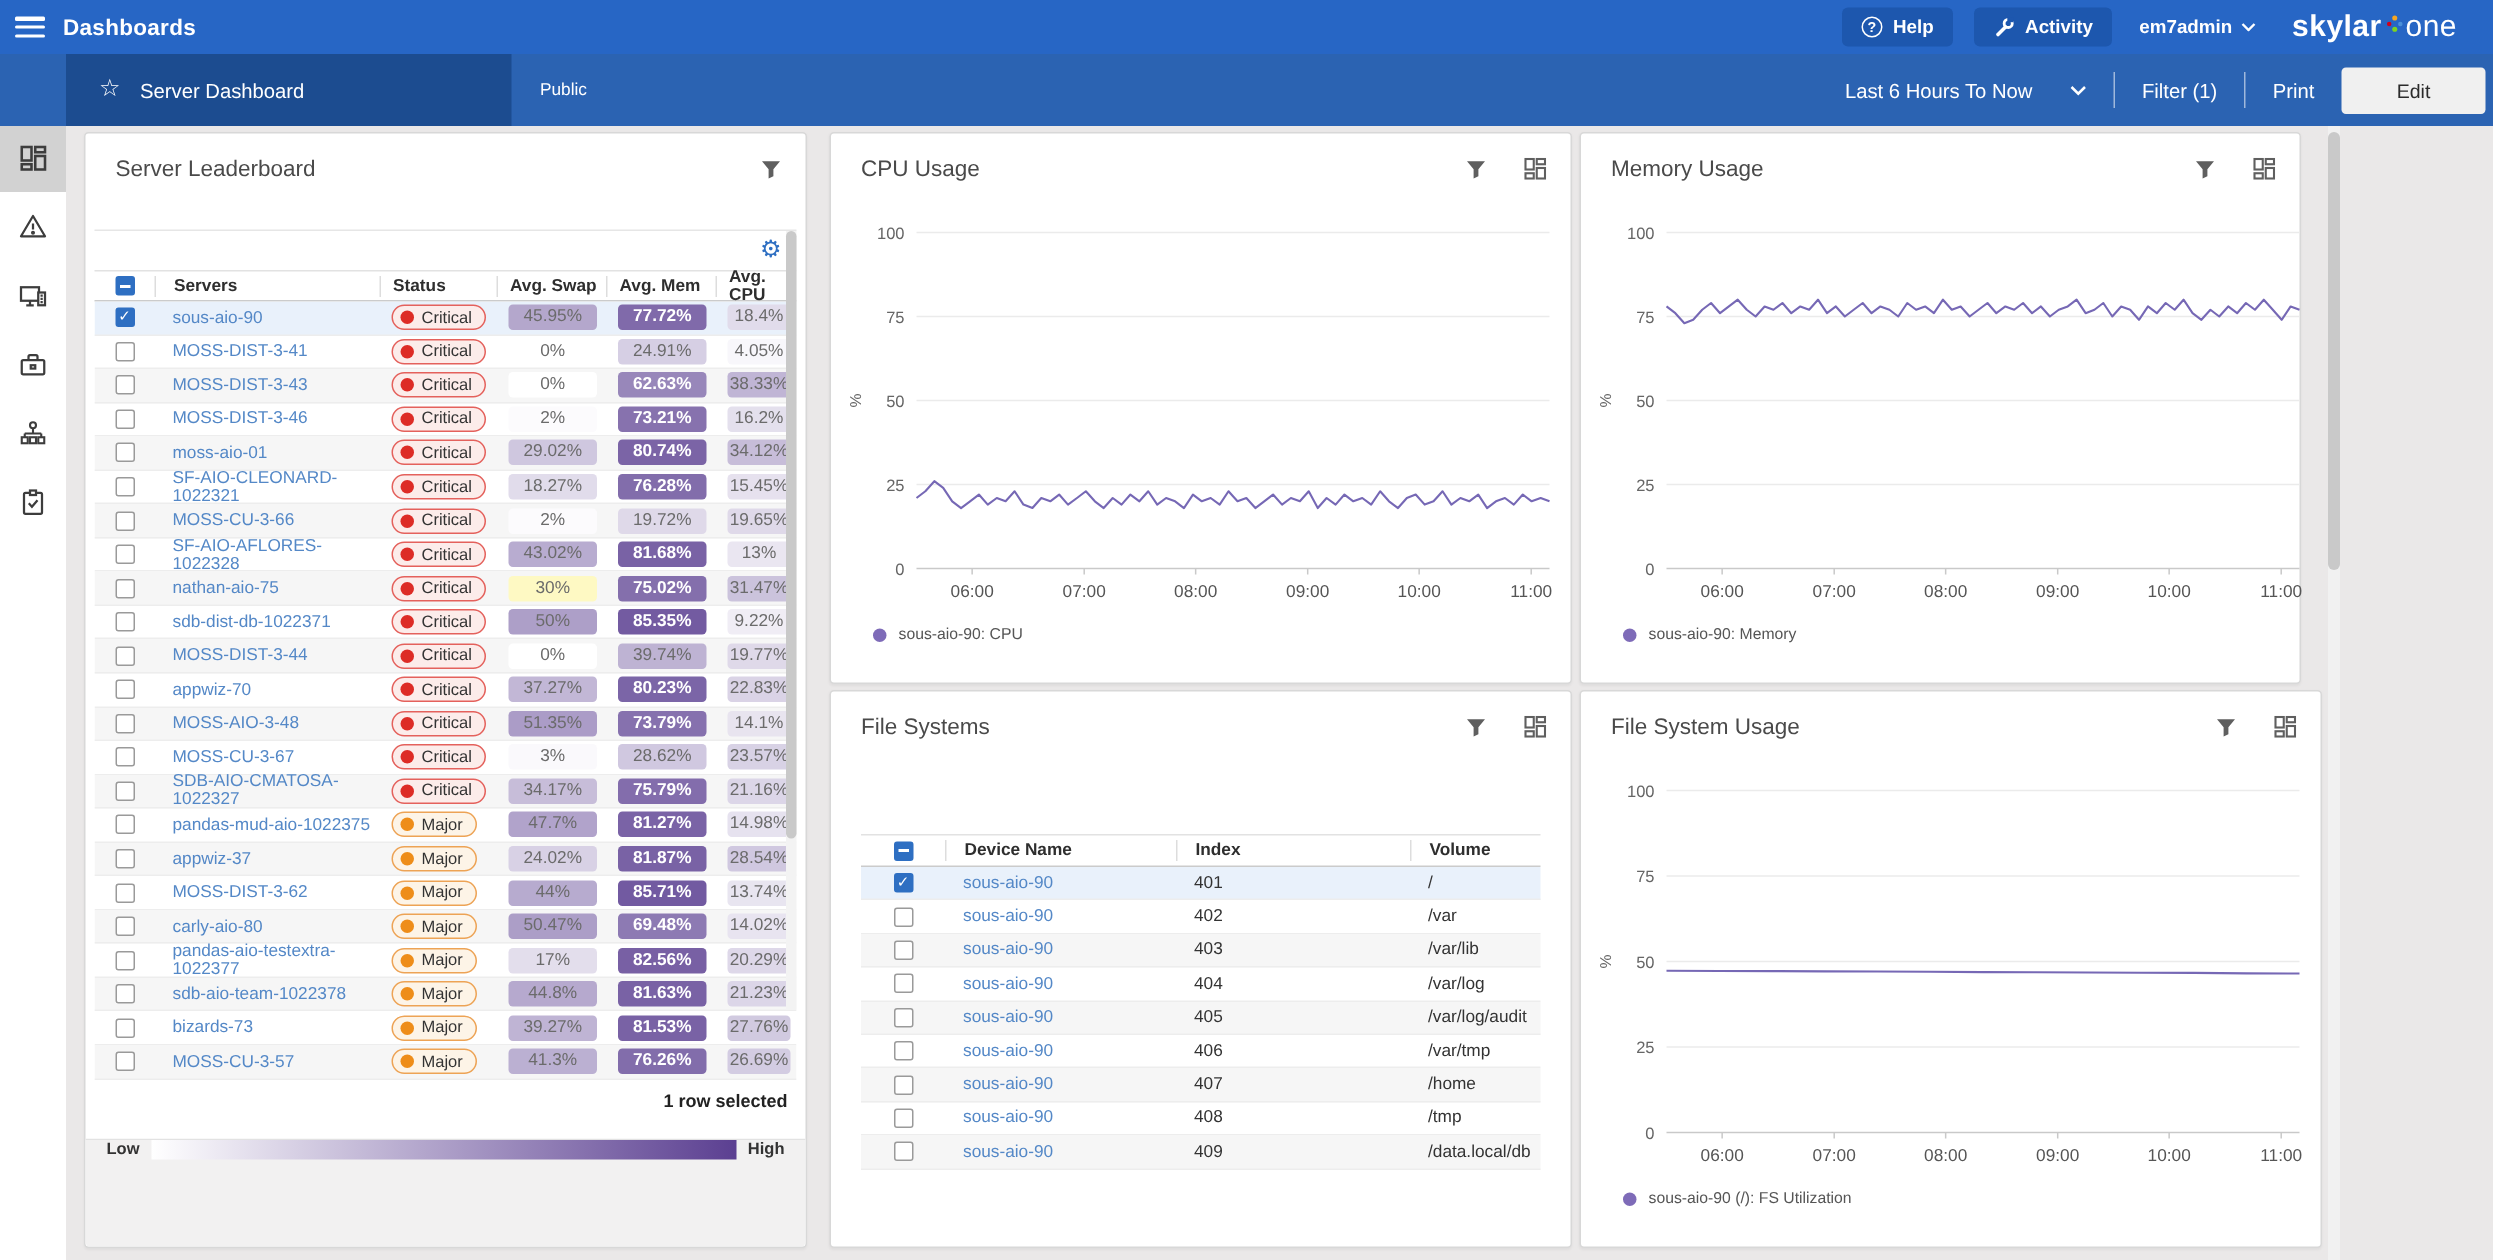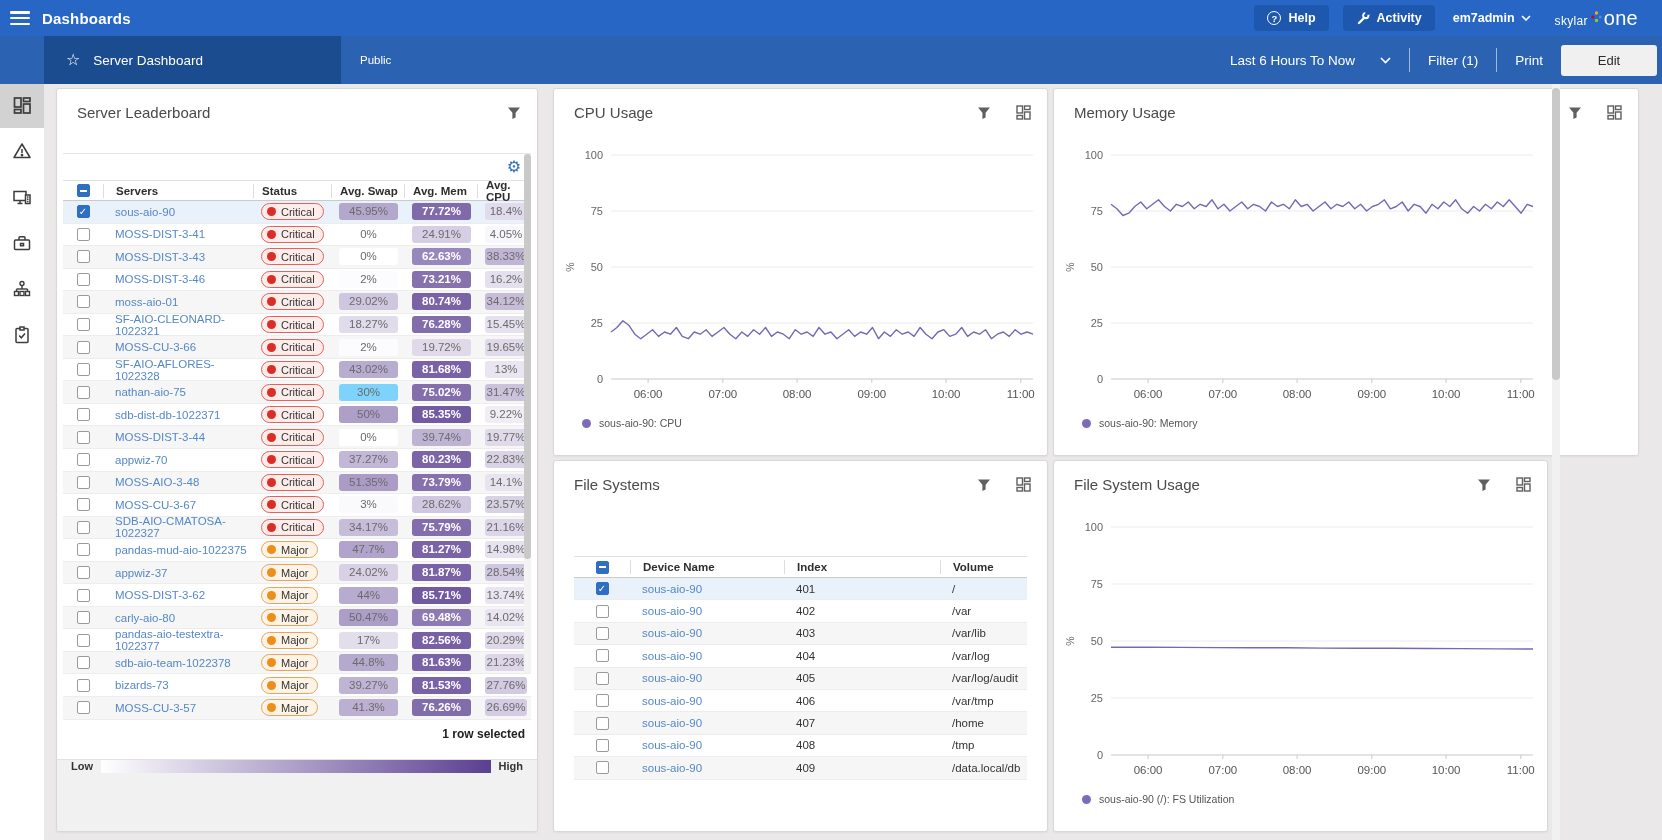--- a/index.html
+++ b/index.html
@@ -9,21 +9,21 @@
   
   .topbar { position:absolute; left:0; top:0; width:100%; height:36px; background:#2766c5; display:flex; align-items:center; z-index:5; }
   .hamburger { width:20px; height:14px; margin-left:10px; display:flex; flex-direction:column; justify-content:space-between; cursor:pointer; }
   .hamburger span { display:block; height:2.5px; background:#fff; border-radius:1px; }
   .app-title { color:#fff; font-size:15px; font-weight:bold; margin-left:12px; letter-spacing:.2px; }
   .topbar-right { margin-left:auto; display:flex; align-items:center; gap:14px; padding-right:24px; }
   .tb-btn { display:flex; align-items:center; gap:7px; background:#1d57ae; border:none; border-radius:4px; height:26px; padding:0 13px; color:#fff; font-size:12.5px; font-weight:bold; font-family:inherit; cursor:pointer; }
   .help-circle { width:14px; height:14px; border:1.4px solid #fff; border-radius:50%; display:inline-flex; align-items:center; justify-content:center; font-size:9.5px; font-weight:bold; }
   .user-menu { display:flex; align-items:center; gap:6px; color:#fff; font-size:12.5px; font-weight:bold; margin-left:4px; cursor:pointer; }
   .logo { display:flex; align-items:baseline; color:#fff; margin-left:10px; }
-  .logo .l1 { font-size:12px; font-weight:normal; letter-spacing:.3px; }
+  .logo .l1 { font-size:20px; font-weight:bold; letter-spacing:.3px; }
   .logo .l2 { font-size:20px; font-weight:normal; letter-spacing:.3px; }
   .logo svg { margin:0 1px 0 2px; }
 
   
   .toolbar { position:absolute; left:0; top:36px; width:100%; height:48px; background:#2b63b2; display:flex; align-items:center; z-index:4; }
   .tb-left { position:absolute; left:44px; top:0; width:297px; height:48px; background:#1c4c90; display:flex; align-items:center; gap:13px; padding-left:22px; }
   .star { color:#fff; font-size:16px; line-height:1; cursor:pointer; }
   .dash-name { color:#fff; font-size:13.5px; }
   .public { position:absolute; left:360px; color:#fff; font-size:11.5px; }
   .toolbar-right { margin-left:auto; display:flex; align-items:center; gap:18px; padding-right:5px; color:#fff; }
@@ -33,21 +33,21 @@
 
   
   .sidebar { position:absolute; left:0; top:36px; width:44px; height:804px; background:#fff; z-index:3; }
   .side-item { width:44px; height:46px; display:flex; align-items:center; justify-content:center; cursor:pointer; }
   .side-item.active { background:#d2d2d2; }
 
   
   .panel { position:absolute; background:#fff; border:1px solid #d8d8d8; border-radius:3px; box-shadow:0 1px 2px rgba(0,0,0,.05); }
   #lb  { left:56px;  top:88px;  width:482px; height:744px; }
   #cpu { left:553px; top:88px;  width:495px; height:368px; }
-  #mem { left:1053px;top:88px;  width:586px; height:368px; }
+  #mem { left:1053px;top:88px;  width:481px; height:368px; }
   #fst { left:553px; top:460px; width:495px; height:372px; }
   #fsu { left:1053px;top:460px; width:495px; height:372px; }
   .p-head { position:absolute; top:15px; left:20px; right:16px; display:flex; align-items:center; z-index:2; }
   .p-head h2 { flex:1; font-size:15px; font-weight:normal; color:#4a4a4a; }
   .p-icons { display:flex; gap:25px; align-items:center; }
   .icon-btn { cursor:pointer; display:inline-flex; }
 
   
   .lb-table { position:absolute; top:64px; left:6px; right:6px; height:566px; border-top:1px solid #e6e6e6; }
   .lb-toolbar { height:26px; display:flex; justify-content:flex-end; align-items:center; padding-right:10px; }
@@ -393,21 +393,21 @@
               <span class="hm" style="background:rgb(234,230,241)">13%</span>
             </div>
   </div>
   <div class="lb-row">
     <div class="c-cb">
               <span class="cb"></span>
             </div>
     <div class="c-srv"><span class="lnk">nathan-aio-75</span></div>
     <div class="c-st"><span class="pill critical"><span class="dot"></span>Critical</span></div>
     <div class="c-sw">
-              <span class="hm" style="background:#7dd3fc">30%</span>
+              <span class="hm" style="background:#fef9c3">30%</span>
             </div>
     <div class="c-me">
               <span class="hm dark" style="background:rgb(132,111,172)">75.02%</span>
             </div>
     <div class="c-cp">
               <span class="hm" style="background:rgb(203,195,220)">31.47%</span>
             </div>
   </div>
   <div class="lb-row">
     <div class="c-cb">

